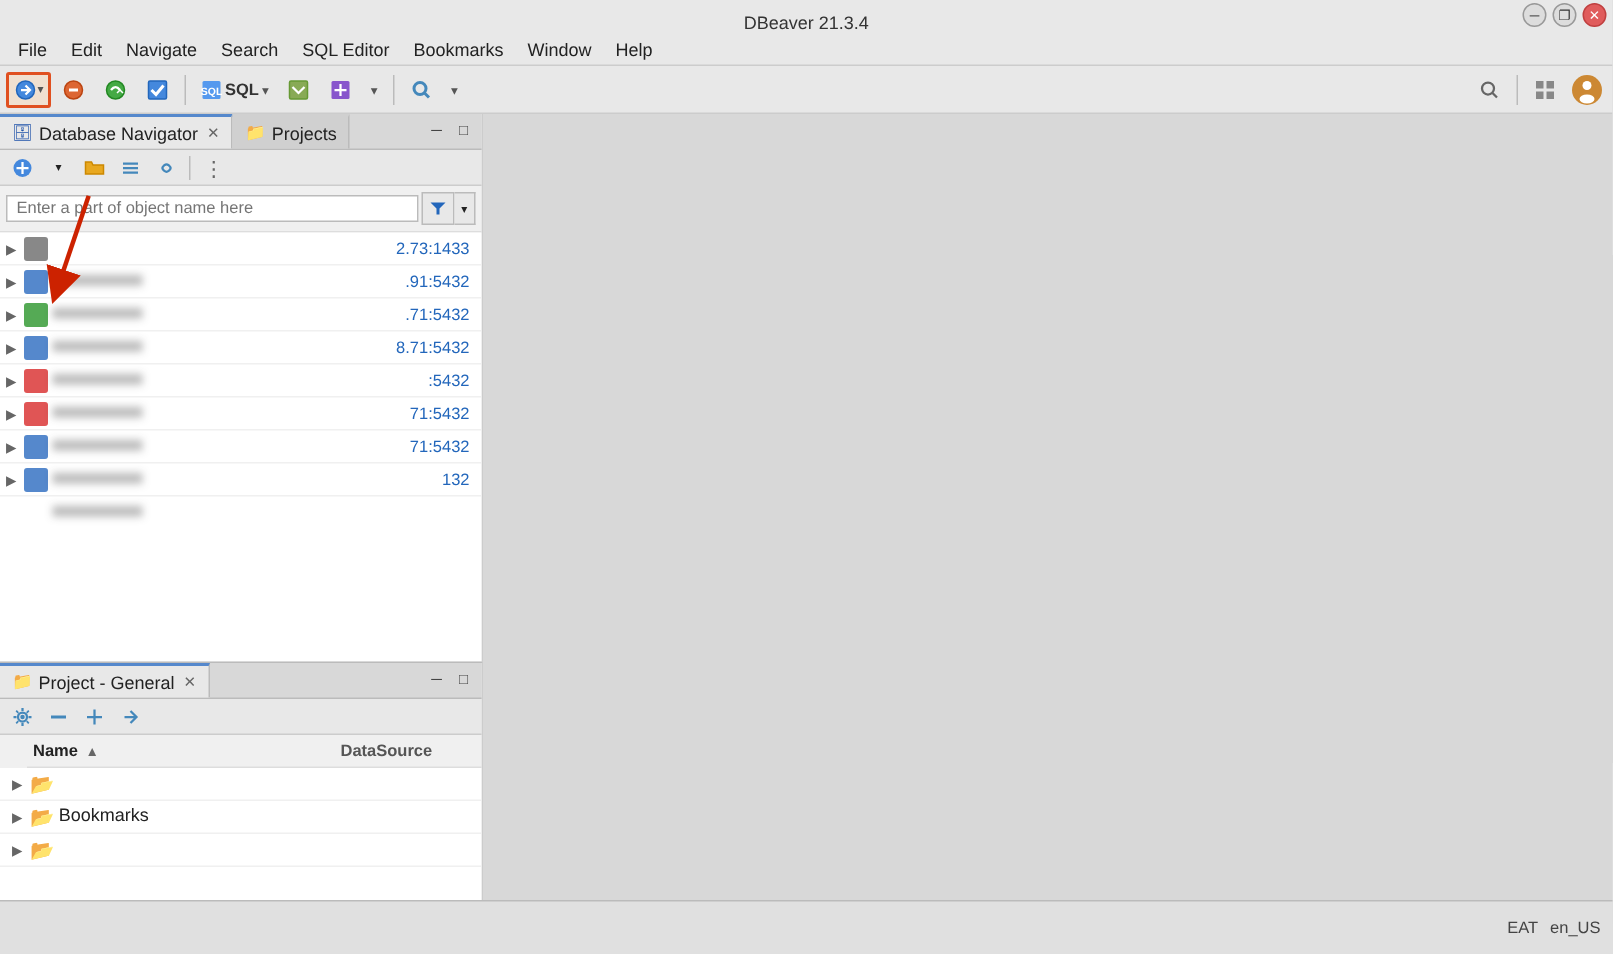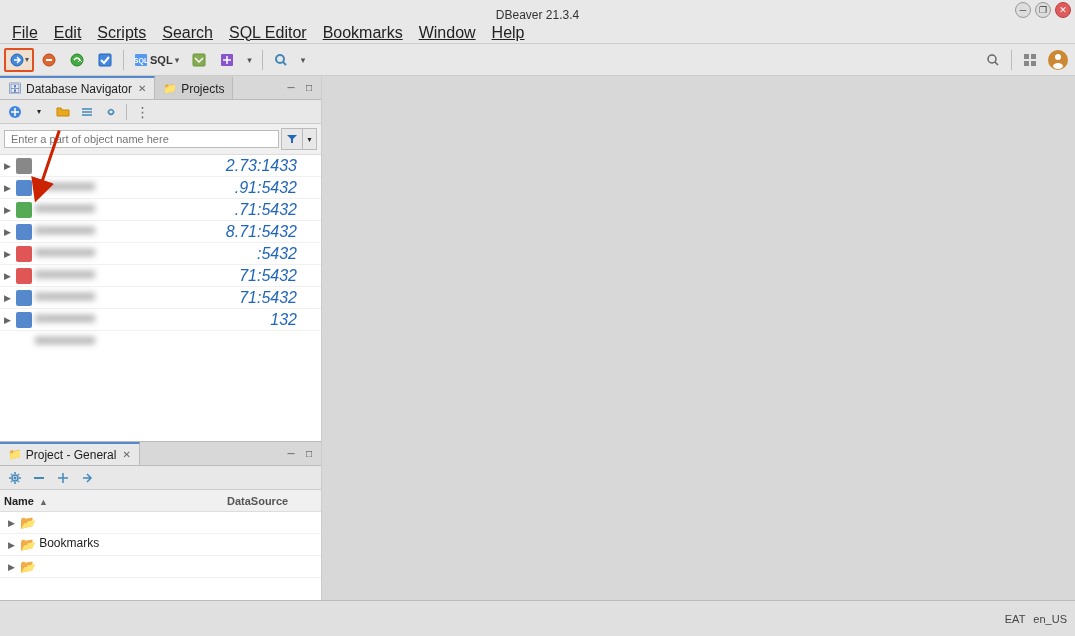--- a/index.html
+++ b/index.html
@@ -52,23 +52,22 @@
       background: #e8e8e8;
       height: 22px;
       display: flex;
       align-items: center;
       padding: 0 4px;
       border-bottom: 1px solid #ccc;
     }
     .menu-item {
       padding: 2px 8px;
       cursor: pointer;
-      font-size: 16px;
+      font-size: 12px;
       color: #222;
-      text-decoration: underline;
     }
 
     
     #toolbar {
       background: #e8e8e8;
       height: 32px;
       display: flex;
       align-items: center;
       padding: 0 4px;
       border-bottom: 1px solid #ccc;
@@ -269,24 +268,23 @@
     }
     .tree-icon {
       width: 16px;
       height: 16px;
       margin-right: 3px;
       flex-shrink: 0;
       border-radius: 2px;
     }
     .tree-label { font-size: 12px; color: #222; flex: 1; overflow: hidden; margin-top: 40px; }
     .tree-port {
-      font-size: 16px;
+      font-size: 11px;
       color: #2266bb;
-      padding-right: 24px;
-      font-style: italic;
+      padding-right: 8px;
     }
 
     
     .db-icon-red { background: #e05555; }
     .db-icon-green { background: #55aa55; }
     .db-icon-blue { background: #5588cc; }
     .db-icon-gray { background: #888; }
 
     
     .blurred {
@@ -355,20 +353,21 @@
     }
     .project-header-row {
       display: flex;
       align-items: center;
       height: 22px;
       padding: 0 4px;
       background: #f0f0f0;
       border-bottom: 1px solid #ddd;
       font-weight: bold;
       font-size: 11px;
+      margin-left: 18px;
     }
     .col-name { flex: 1; }
     .col-datasource { width: 90px; font-size: 11px; color: #555; }
     .sort-arrow { font-size: 9px; color: #666; margin-left: 2px; }
 
     .folder-icon { color: #e8a820; font-size: 13px; margin-right: 3px; }
   </style>
 </head>
 <body>
 
@@ -377,21 +376,21 @@
   <div id="title-bar-controls">
     <div class="title-btn min">─</div>
     <div class="title-btn max">❐</div>
     <div class="title-btn close">✕</div>
   </div>
 </div>
 
 <div id="menu-bar">
   <span class="menu-item">File</span>
   <span class="menu-item">Edit</span>
-  <span class="menu-item">Scripts</span>
+  <span class="menu-item">Navigate</span>
   <span class="menu-item">Search</span>
   <span class="menu-item">SQL Editor</span>
   <span class="menu-item">Bookmarks</span>
   <span class="menu-item">Window</span>
   <span class="menu-item">Help</span>
 </div>
 
 <div id="toolbar">
 
   <div class="toolbar-btn toolbar-btn-active" style="width:30px; position:relative;">

